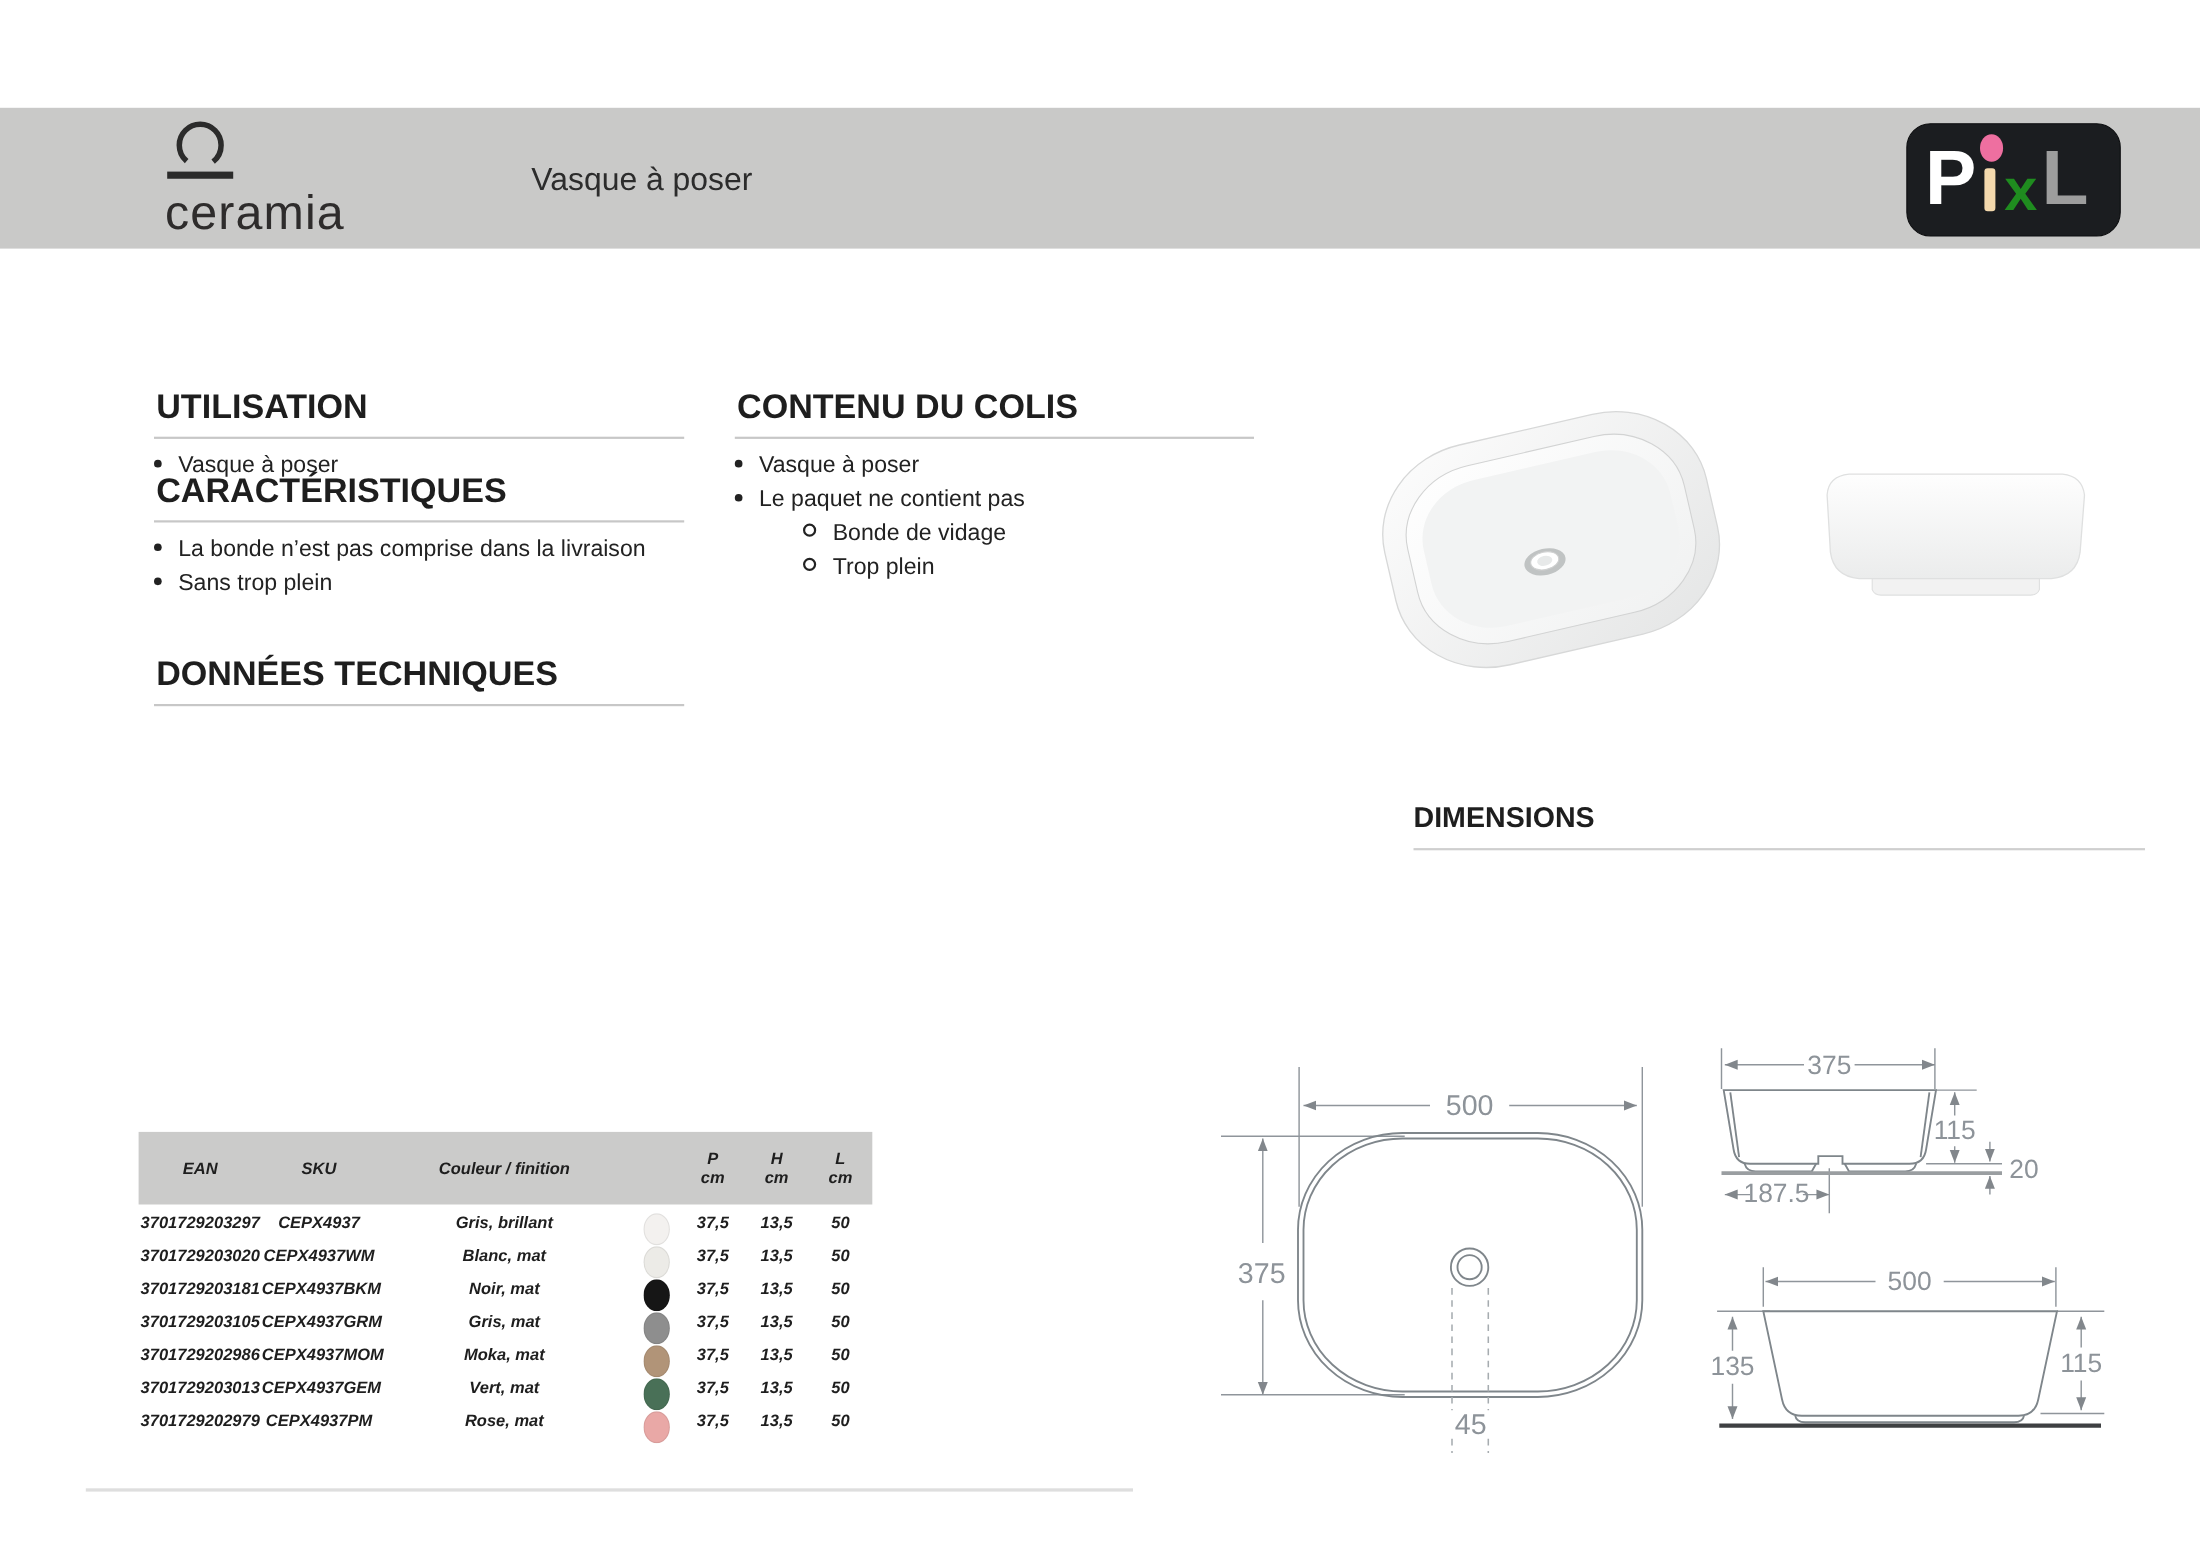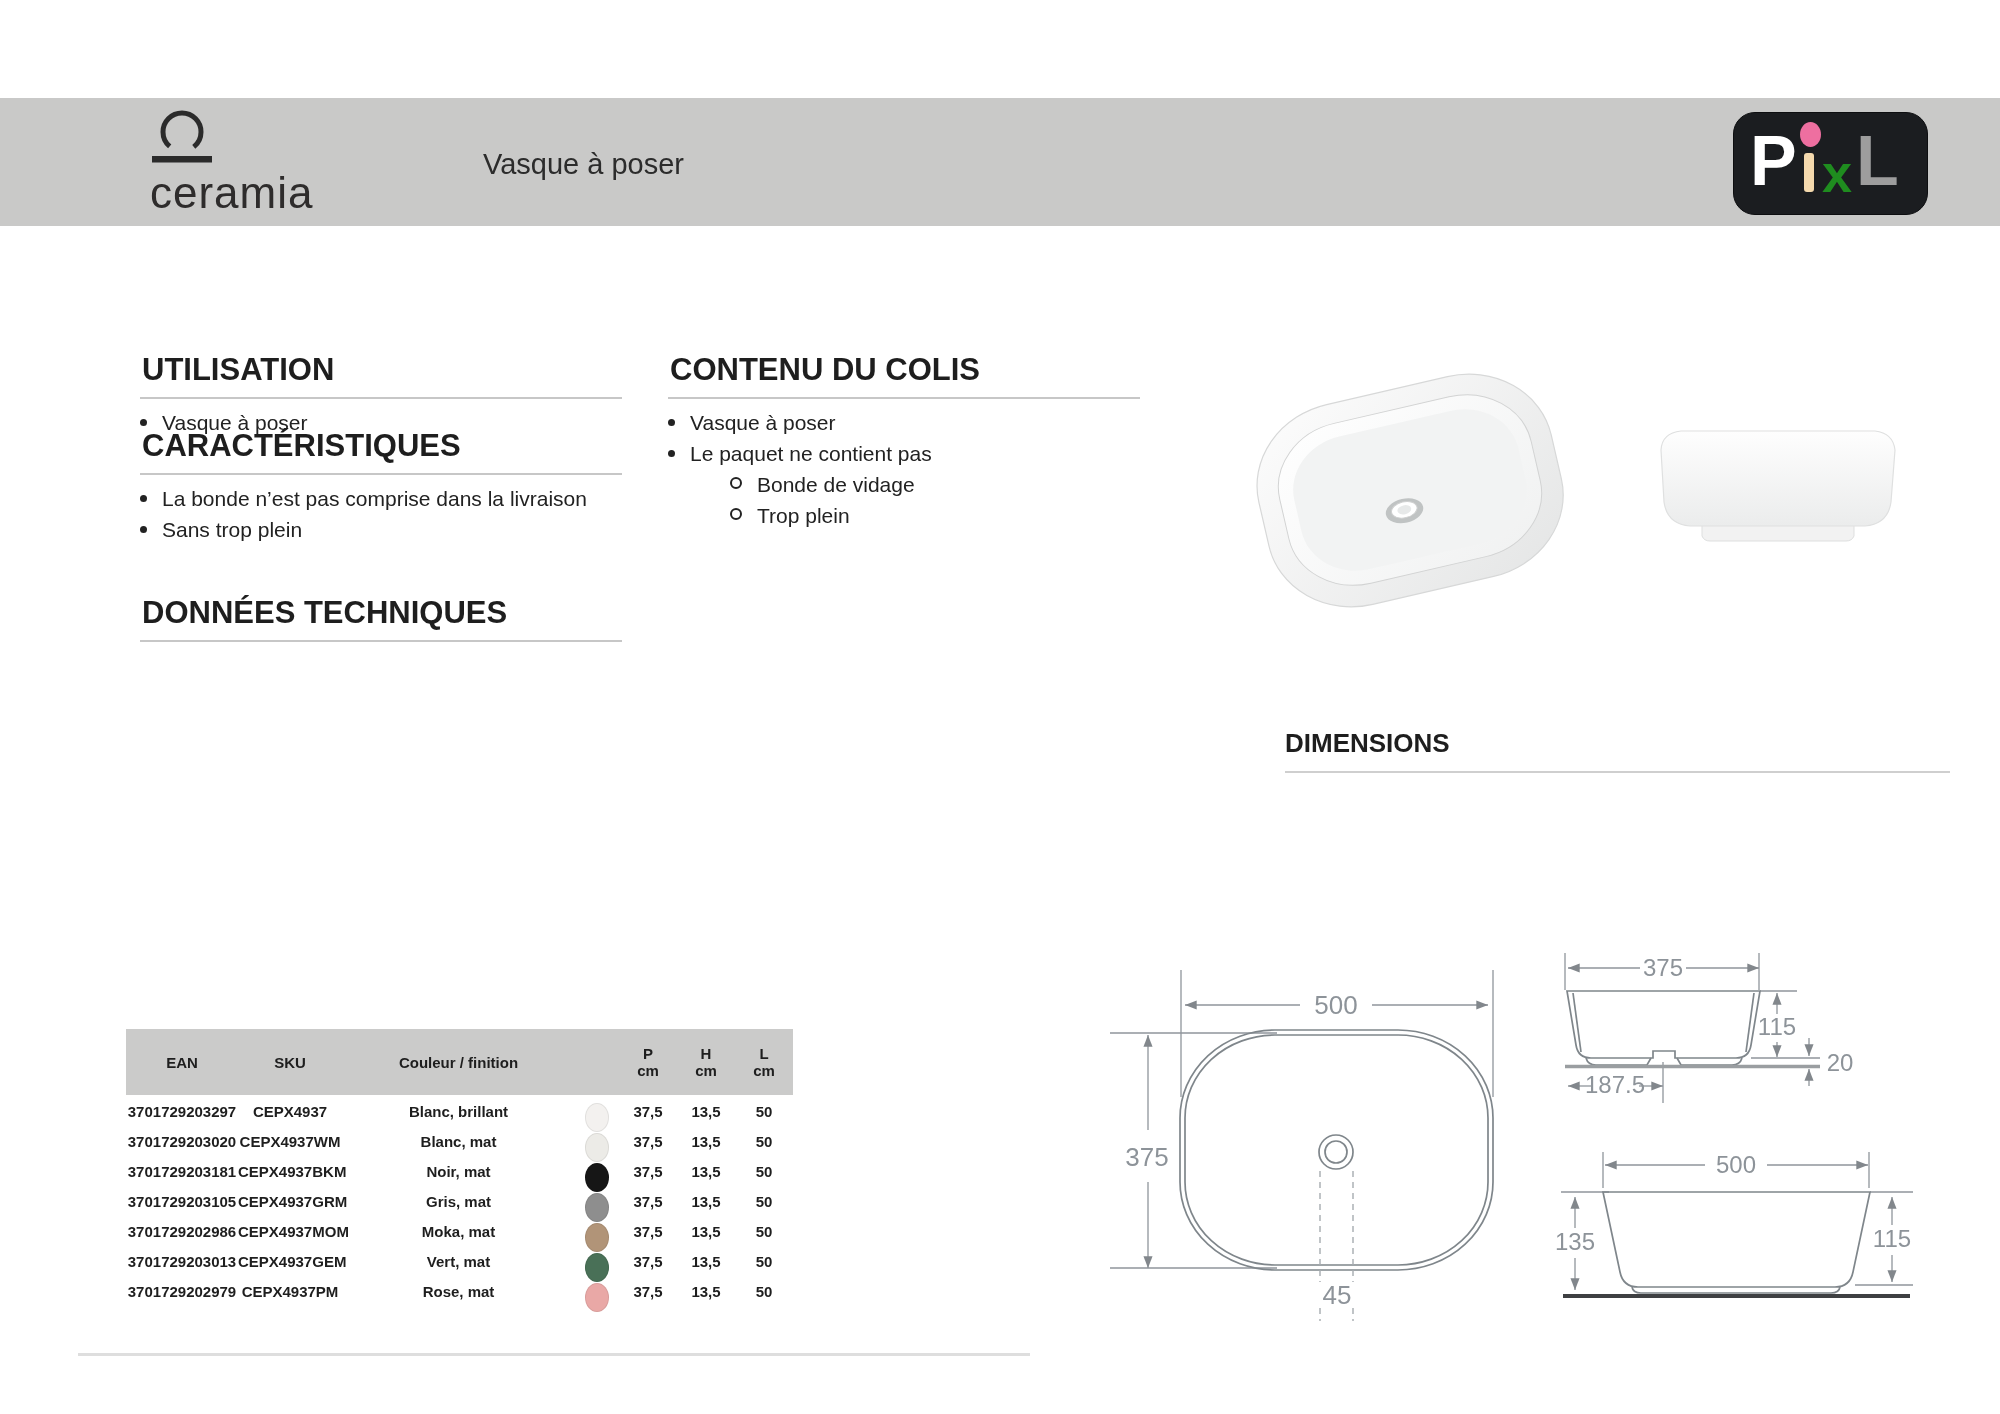--- a/index.html
+++ b/index.html
@@ -34,21 +34,21 @@
   .sec-util{left:140px;top:352px;width:482px;}
   .sec-cara{left:140px;top:428px;width:482px;}
   .sec-tech{left:140px;top:595px;width:482px;}
   .sec-colis{left:668px;top:352px;width:472px;}
 
   .dim-head{position:absolute;left:1285px;top:728px;width:665px;text-align:left;}
   .dim-head h2{margin:0;font-size:26px;font-weight:700;color:#1e1e1e;padding-bottom:12px;
                border-bottom:2px solid #cfcfcf;}
 
   
-  .spec-table{position:absolute;left:126px;top:1029px;width:667px;}
+  .spec-table{position:absolute;left:126px;top:1029px;width:667px;font-style:italic;}
   .thead{display:flex;align-items:center;height:66px;background:#cbcbca;font-weight:700;font-size:15px;color:#1e1e1e;}
   .trow{display:flex;height:30px;font-weight:700;font-size:15px;color:#1e1e1e;}
   .rows{margin-top:8px;}
   .c{text-align:center;}
   .c.ean{width:112px;} .c.sku{width:104px;} .c.col{width:233px;} .c.sw{width:44px;}
   .c.p{width:58px;} .c.h{width:58px;} .c.l{width:58px;}
   .thead .two{display:flex;flex-direction:column;line-height:17px;}
   .swatch{display:inline-block;width:22px;height:27px;border-radius:50%;
           border:1px solid rgba(0,0,0,0.07);vertical-align:middle;}
 
@@ -289,21 +289,21 @@
       <div class="c l two">
         <span>L</span>
           <span>cm</span>
       </div>
     </div>
     <div class="rows">
 
         <div class="trow">
           <div class="c ean">3701729203297</div>
           <div class="c sku">CEPX4937</div>
-          <div class="c col">Blanc, brillant</div>
+          <div class="c col">Gris, brillant</div>
           <div class="c sw">
             <span class="swatch" style="background: rgb(243, 241, 239);"></span>
           </div>
           <div class="c p">37,5</div>
           <div class="c h">13,5</div>
           <div class="c l">50</div>
         </div>
 
         <div class="trow">
           <div class="c ean">3701729203020</div>

